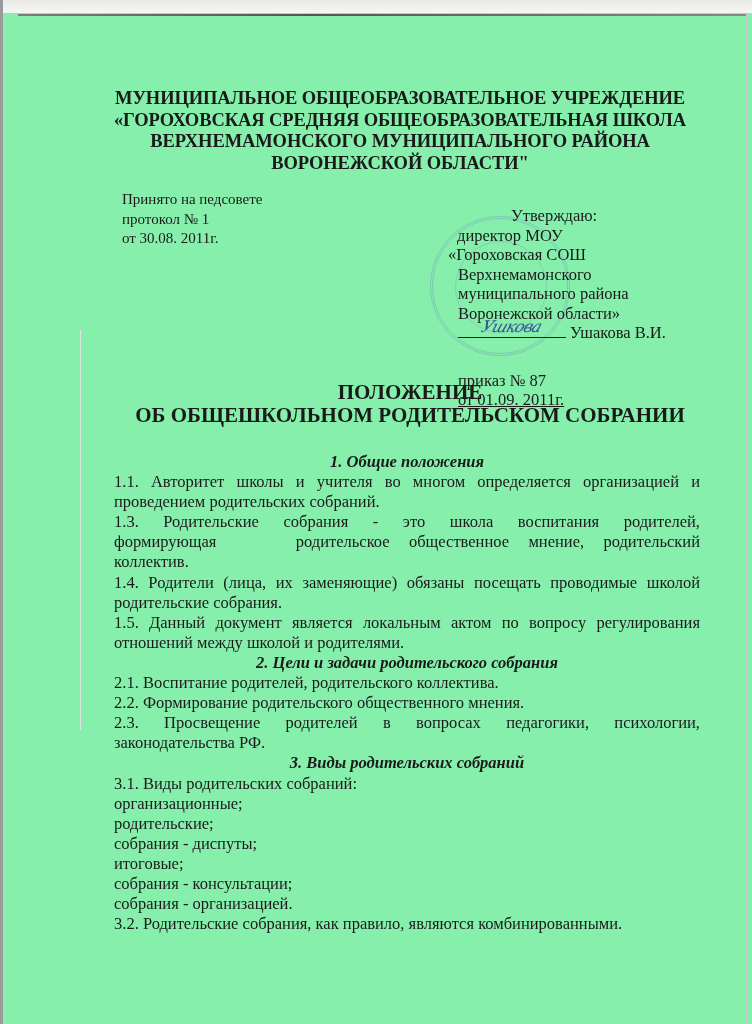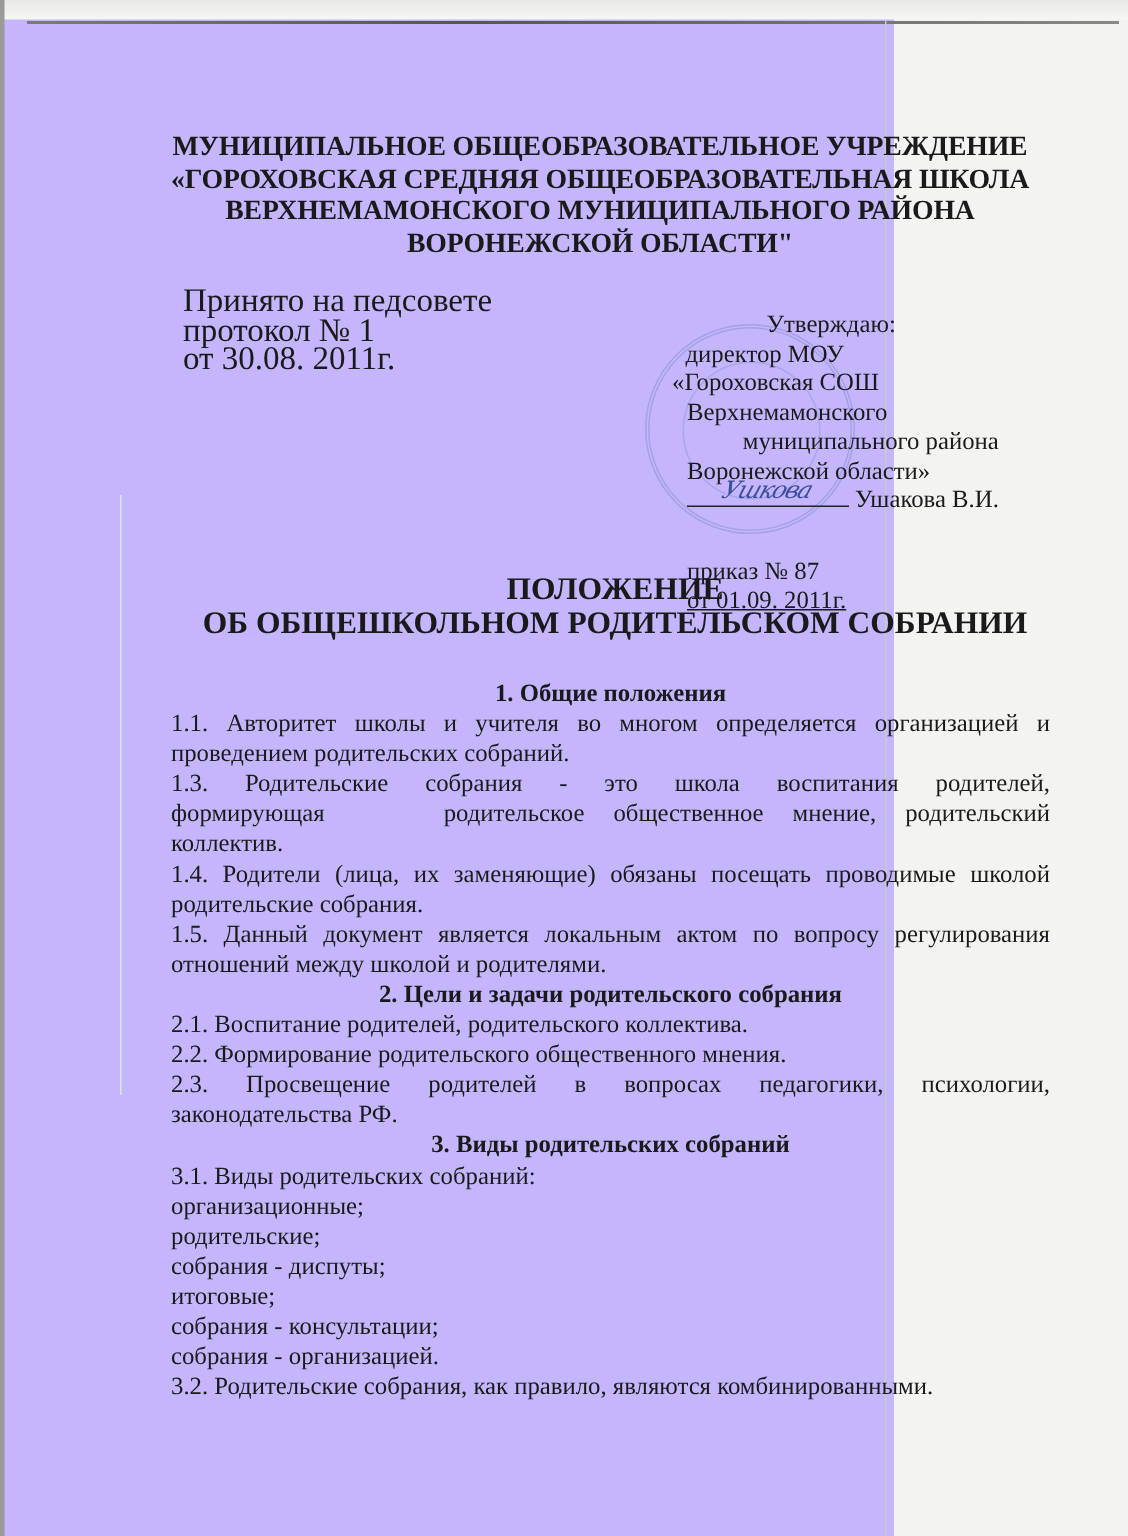--- a/index.html
+++ b/index.html
@@ -6,22 +6,22 @@
       margin: 0;
       padding: 0;
       width: 752px;
       height: 1024px;
       overflow: hidden;
       background: #f3f3f1;
     }
     .page {
       position: absolute;
       left: 0; top: 0;
-      width: 596px; height: 1024px;
-      background: #c4b5fd;
+      width: 752px; height: 1024px;
+      background: #86efac;
       font-family: "Liberation Serif", serif;
       color: #1a1a1a;
     }
     .scan-edge-top {
       position: absolute;
       left: 0; top: 0;
       width: 752px; height: 13px;
       background: linear-gradient(#e9e9e6, #f6f6f4);
     }
     .scan-line-top {
@@ -57,35 +57,35 @@
       font-weight: bold;
       font-size: 18.5px;
       line-height: 21.5px;
       letter-spacing: -0.1px;
     }
     .header-block div { white-space: nowrap; }
 
     .approval-left {
       position: absolute;
       left: 122px; top: 190px;
-      font-size: 22px;
+      font-size: 15px;
       line-height: 19.5px;
     }
     .approval-right {
       position: absolute;
       left: 446px; top: 206px;
       font-size: 16.5px;
       line-height: 19.5px;
     }
     .approval-right .ln { white-space: nowrap; position: relative; }
     .approval-right .l0 { padding-left: 65px; }
     .approval-right .l1 { padding-left: 11px; }
     .approval-right .l2 { padding-left: 2px; }
     .approval-right .l3 { padding-left: 12px; }
-    .approval-right .l4 { padding-left: 12px; text-align: right; }
+    .approval-right .l4 { padding-left: 12px; }
     .approval-right .l5 { padding-left: 12px; }
     .approval-right .l6 { padding-left: 12px; }
     .approval-right .l7 { padding-left: 12px; margin-top: 28px; }
     .approval-right .l8 { padding-left: 12px; text-decoration: underline; }
     .sig-line {
       display: inline-block;
       width: 108px;
       border-bottom: 1.3px solid #222;
       height: 14px;
       vertical-align: baseline;
@@ -133,20 +133,21 @@
     .body-text {
       position: absolute;
       left: 114px; top: 452px;
       width: 586px;
       font-size: 16.5px;
       line-height: 20.1px;
     }
     .body-text .section-heading {
       text-align: center;
       font-weight: bold;
+      font-style: italic;
     }
     .body-text .para {
       text-align: justify;
       text-align-last: left;
     }
     .spread {
       display: flex;
       justify-content: space-between;
       white-space: nowrap;
       align-items: flex-end;

